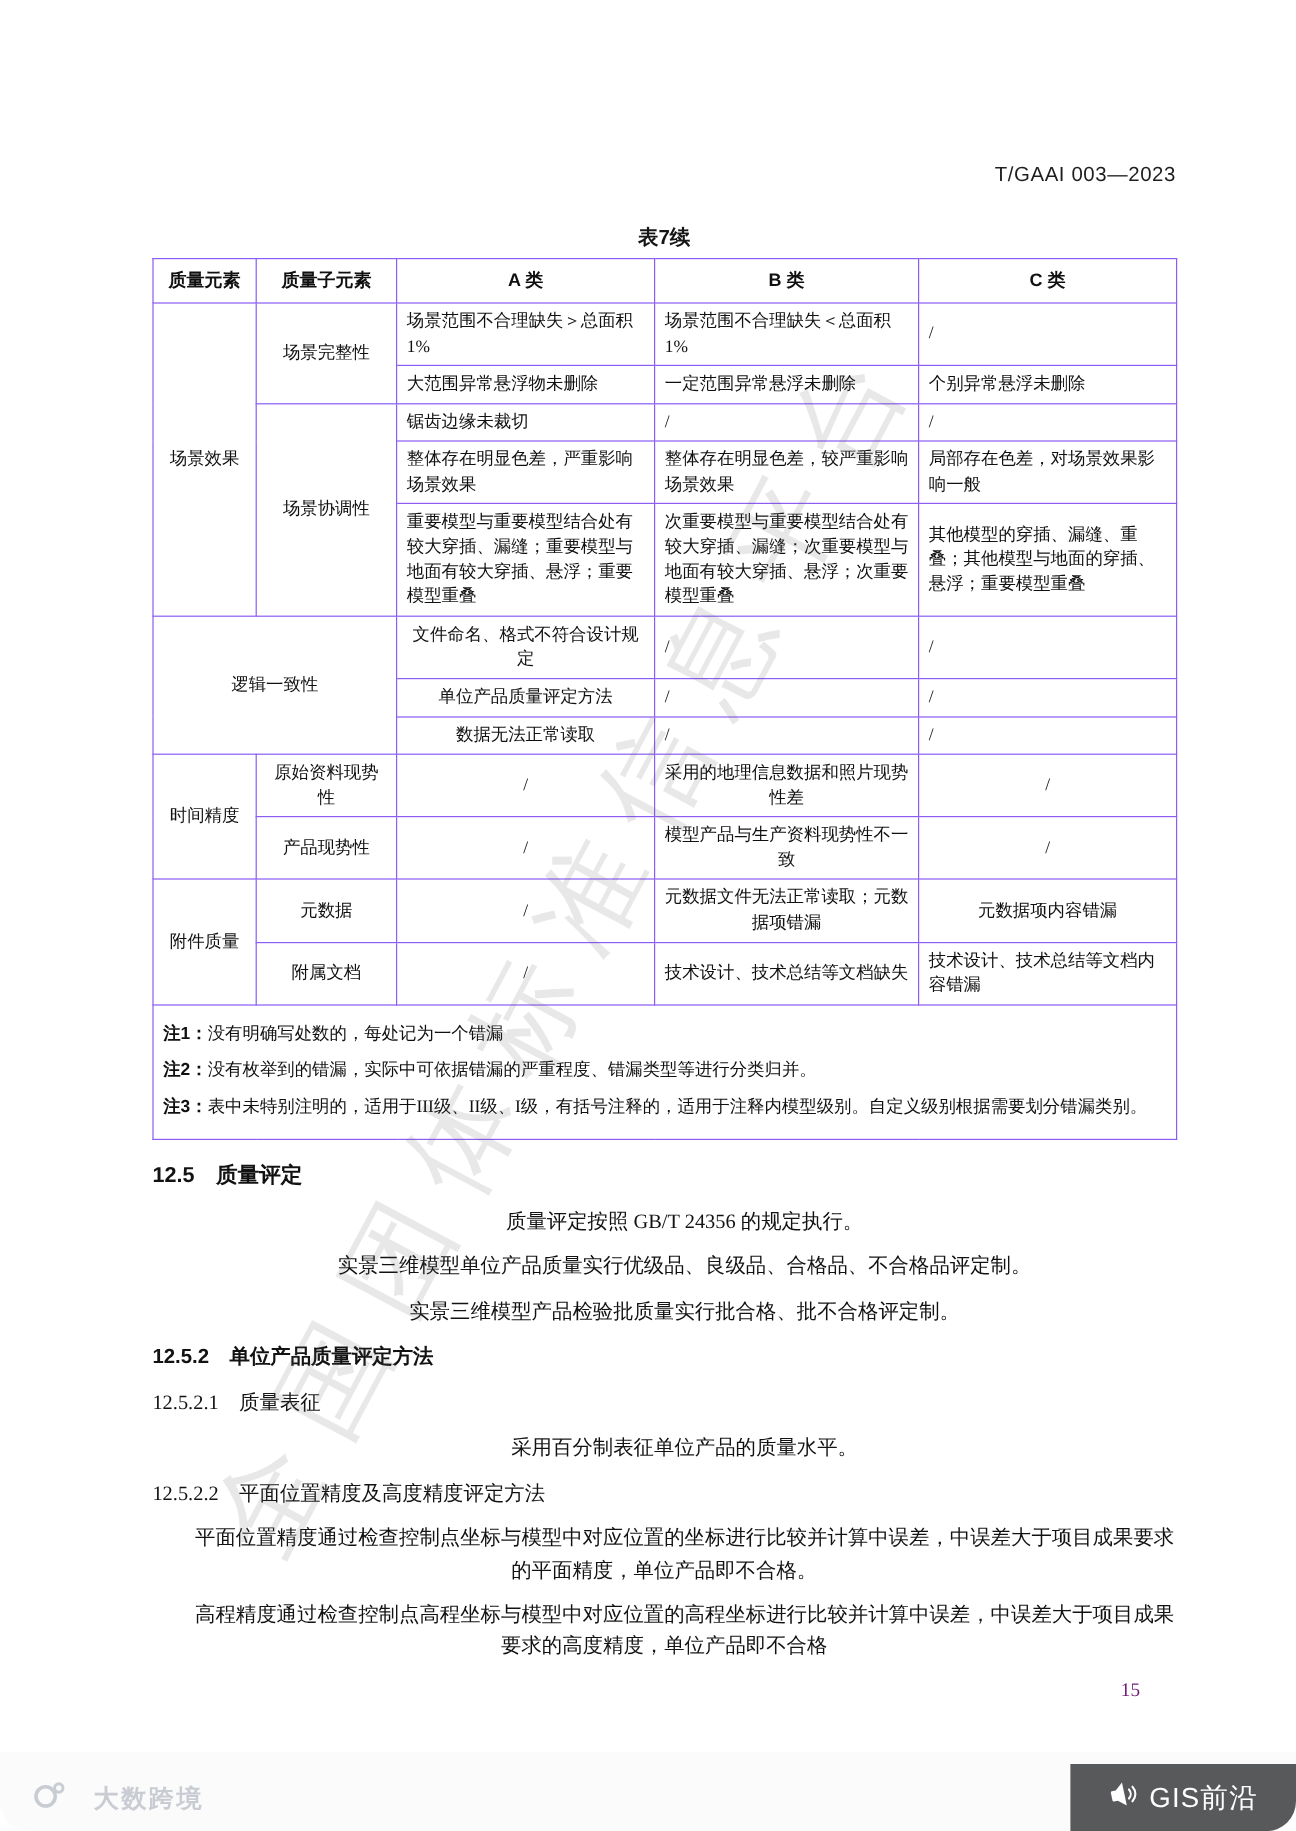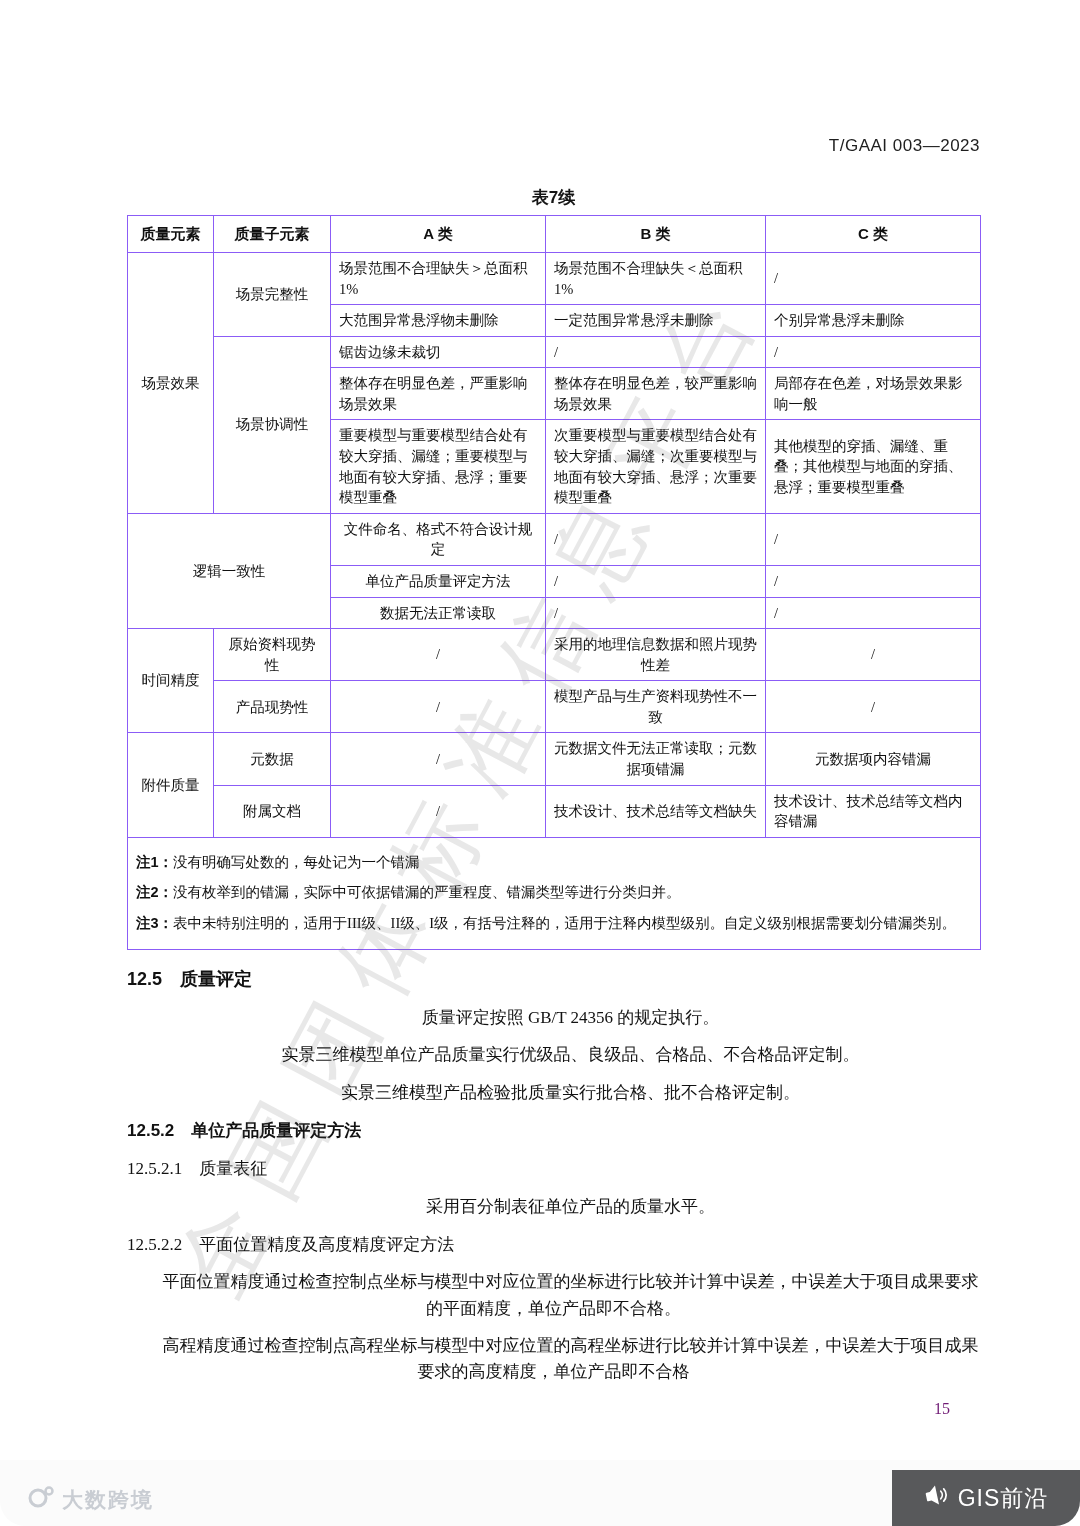--- a/index.html
+++ b/index.html
@@ -33,21 +33,21 @@
   .sections p { text-indent:2em; margin:11px 0;text-align:center; }
 
   .page-num { position:absolute; top:1400px; right:130px; font-size:16px; color:#701a75; }
 
   .footer-strip { position:absolute; left:0; right:0; bottom:0; height:66px; background:#fbfbfb; }
   .footer-bar { position:absolute; right:0; bottom:0; width:188px; height:56px; background:#58595b;
                 color:#fff; display:flex; align-items:center; justify-content:center; gap:8px;
                 font-family:"Liberation Sans",sans-serif; font-size:23px; letter-spacing:1px; }
 
   .corner-watermark { position:absolute; left:28px; bottom:12px; display:flex; align-items:center;
-                      gap:8px; color:#c9cdd3; font-size:21px; letter-spacing:2px;
+                      gap:24px; color:#c9cdd3; font-size:21px; letter-spacing:2px;
                       font-family:"Liberation Sans",sans-serif; font-weight:bold; }
 
   .reg-watermark { position:absolute; left:150px; top:1262px; transform:rotate(-62deg);
                    transform-origin:0 0; white-space:nowrap; font-size:90px; letter-spacing:24px;
                    color:rgba(95,95,95,0.14); pointer-events:none; z-index:6;
                    font-family:"Liberation Serif",serif; }
 </style>
 </head>
 <body>
 

